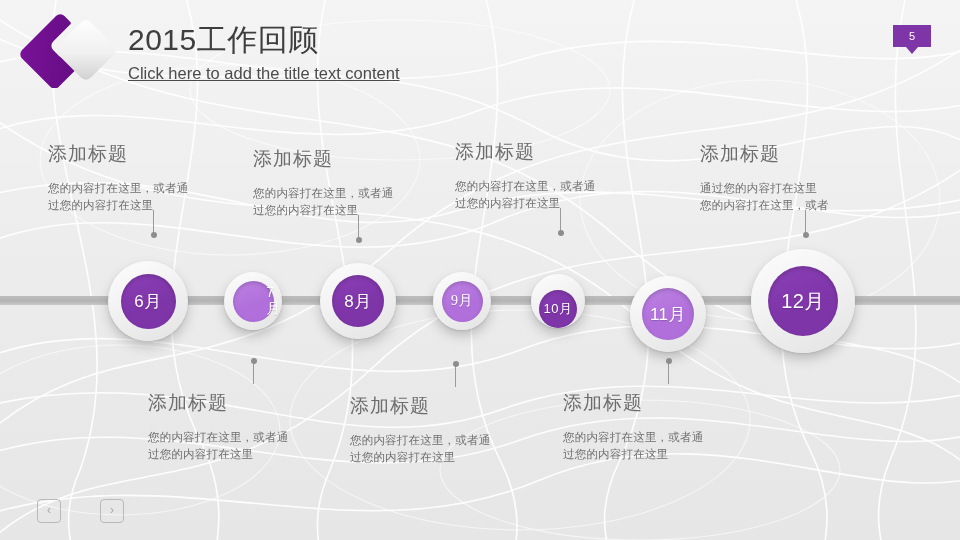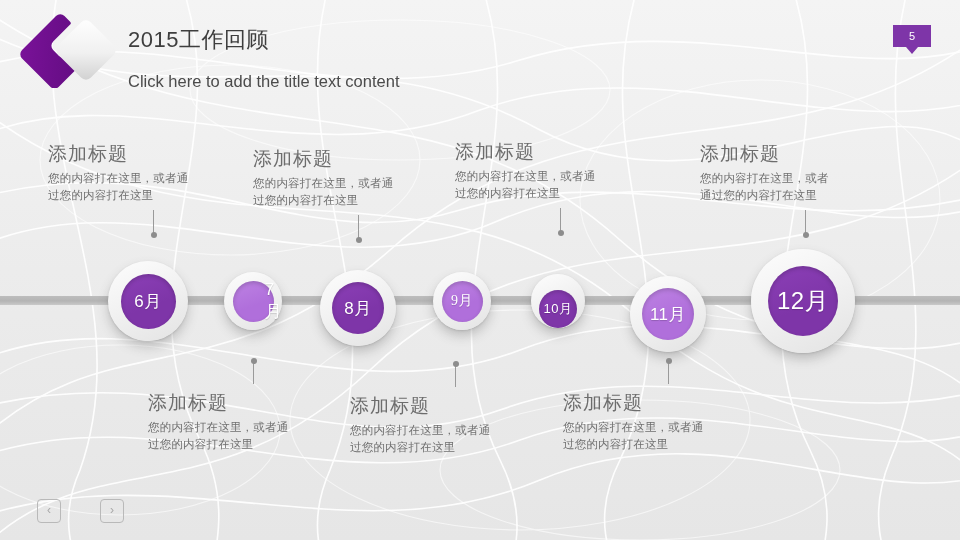--- a/index.html
+++ b/index.html
@@ -40,33 +40,34 @@
   }
 
   
   #title-block {
     position: absolute;
     left: 128px;
     top: 22px;
     width: 520px;
   }
   #title-main {
-    font-size: 22px;
+    font-size: 30px;
     color: #3e3e3e;
     letter-spacing: 0.5px;
     line-height: 36px;
     font-weight: 400;
     white-space: nowrap;
   }
   #title-sub {
     font-size: 16.5px;
     color: #4b4b4b;
     line-height: 22px;
-    margin-top: 12px;
+    margin-top: 4px;
     white-space: nowrap;
+    text-decoration: underline;
   }
 
   
   #page-badge {
     position: absolute;
     left: 893px;
     top: 25px;
     width: 38px;
     height: 22px;
     background: #7e35a8;
@@ -144,21 +145,21 @@
   .txt-head {
     font-size: 19px;
     color: #6d6d6d;
     line-height: 26px;
     letter-spacing: 1px;
   }
   .txt-body {
     font-size: 11.5px;
     color: #6f6f6f;
     line-height: 17px;
-    margin-top: 3px;
+    margin-top: 13px;
     letter-spacing: 0.2px;
   }
 
   
   .navbtn {
     position: absolute;
     width: 22px;
     height: 22px;
     border: 1px solid #b9b9b9;
     border-radius: 4px;
@@ -250,24 +251,24 @@
   <div id="rail"></div>
 
   <div id="dynamic-layer">
       <div class="node" style="width: 80px; height: 80px; left: 108px; top: 261px; justify-content: center;">
         <div class="node-inner" style="width: 55px; height: 55px; background: linear-gradient(160deg, rgb(139, 63, 182) 0%, rgb(126, 53, 168) 58%, rgb(126, 53, 168) 100%);">
           <span class="node-label" style="font-size: 17px;">6月</span>
         </div>
       </div>
       <div class="node" style="width: 58px; height: 58px; left: 224px; top: 272px;">
         <div class="node-inner" style="width: 41px; height: 41px; background: linear-gradient(160deg, rgb(189, 130, 227) 0%, rgb(176, 111, 219) 58%, rgb(176, 111, 219) 100%);">
-          <span class="node-label" style="font-size: 17px; margin-left: 41px;">7月</span>
-        </div>
-      </div>
-      <div class="node" style="width: 76px; height: 76px; left: 320px; top: 270px;">
+          <span class="node-label" style="font-size: 14px; margin-left: 41px;">7月</span>
+        </div>
+      </div>
+      <div class="node" style="width: 76px; height: 76px; left: 320px; top: 263px;">
         <div class="node-inner" style="width: 52px; height: 52px; background: linear-gradient(160deg, rgb(139, 63, 182) 0%, rgb(126, 53, 168) 58%, rgb(126, 53, 168) 100%);">
           <span class="node-label" style="font-size: 17px;">8月</span>
         </div>
       </div>
       <div class="node" style="width: 58px; height: 58px; left: 433px; top: 272px; font-family: Liberation Serif, serif;">
         <div class="node-inner" style="width: 41px; height: 41px; background: linear-gradient(160deg, rgb(189, 130, 227) 0%, rgb(176, 111, 219) 58%, rgb(176, 111, 219) 100%);">
           <span class="node-label" style="font-size: 14px;">9月</span>
         </div>
       </div>
       <div class="node" style="width: 54px; height: 54px; left: 531px; top: 274px; align-items: flex-end;">
@@ -275,21 +276,21 @@
           <span class="node-label" style="font-size: 13px;">10月</span>
         </div>
       </div>
       <div class="node" style="width: 76px; height: 76px; left: 630px; top: 276px;">
         <div class="node-inner" style="width: 52px; height: 52px; background: linear-gradient(160deg, rgb(189, 130, 227) 0%, rgb(176, 111, 219) 58%, rgb(176, 111, 219) 100%);">
           <span class="node-label" style="font-size: 17px;">11月</span>
         </div>
       </div>
       <div class="node" style="width: 104px; height: 104px; left: 751px; top: 249px;">
         <div class="node-inner" style="width: 70px; height: 70px; background: linear-gradient(160deg, rgb(139, 63, 182) 0%, rgb(126, 53, 168) 58%, rgb(126, 53, 168) 100%);">
-          <span class="node-label" style="font-size: 24px;">12月</span>
+          <span class="node-label" style="font-size: 20px;">12月</span>
         </div>
       </div>
       <div class="txt-block" style="width: 210px; left: 48px; top: 141px;">
         <div class="txt-head">添加标题</div>
         <div class="txt-body">
           <div>您的内容打在这里，或者通</div>
           <div>过您的内容打在这里</div>
         </div>
       </div>
       <div class="stem" style="left: 153px; top: 210px; height: 26px;"></div>
@@ -308,22 +309,22 @@
         <div class="txt-body">
           <div>您的内容打在这里，或者通</div>
           <div>过您的内容打在这里</div>
         </div>
       </div>
       <div class="stem" style="left: 560px; top: 208px; height: 26px;"></div>
       <div class="stem-dot" style="left: 557.5px; top: 230px;"></div>
       <div class="txt-block" style="width: 210px; left: 700px; top: 141px;">
         <div class="txt-head">添加标题</div>
         <div class="txt-body">
+          <div>通过您的内容打在这里</div>
           <div>您的内容打在这里，或者</div>
-          <div>通过您的内容打在这里</div>
         </div>
       </div>
       <div class="stem" style="left: 805px; top: 210px; height: 26px;"></div>
       <div class="stem-dot" style="left: 802.5px; top: 232px;"></div>
       <div class="txt-block" style="width: 210px; left: 148px; top: 390px;">
         <div class="txt-head">添加标题</div>
         <div class="txt-body">
           <div>您的内容打在这里，或者通</div>
           <div>过您的内容打在这里</div>
         </div>

